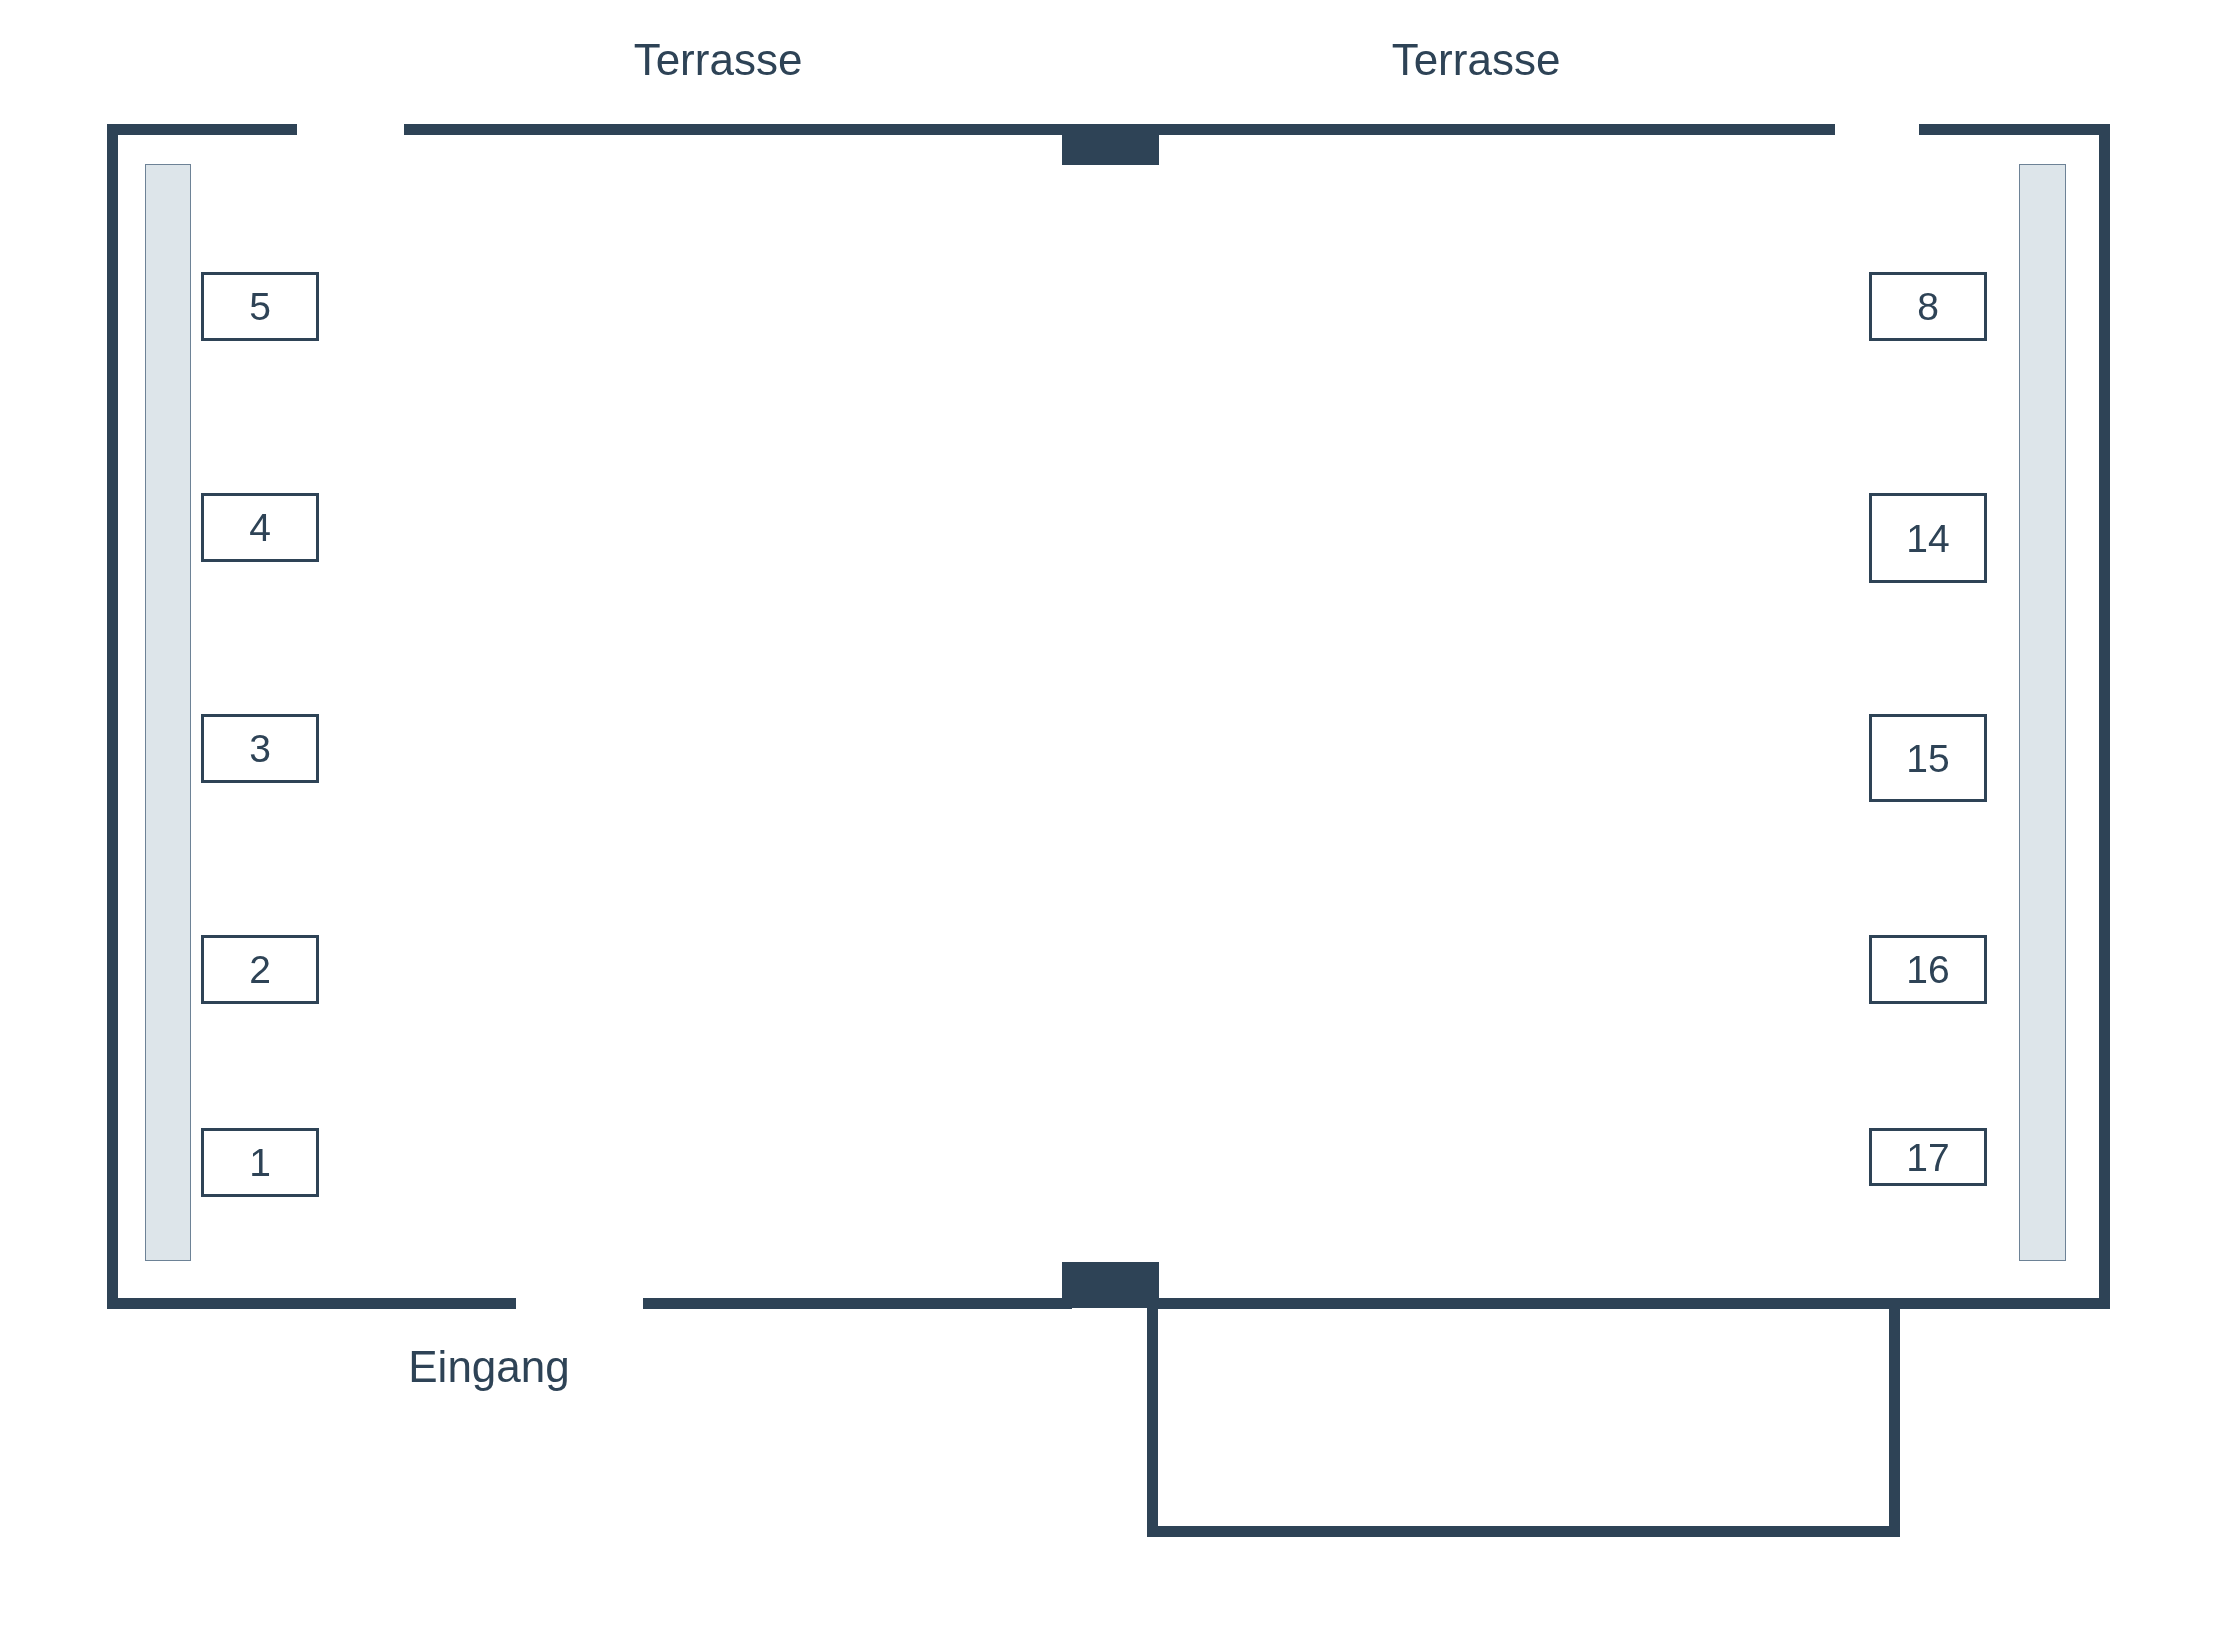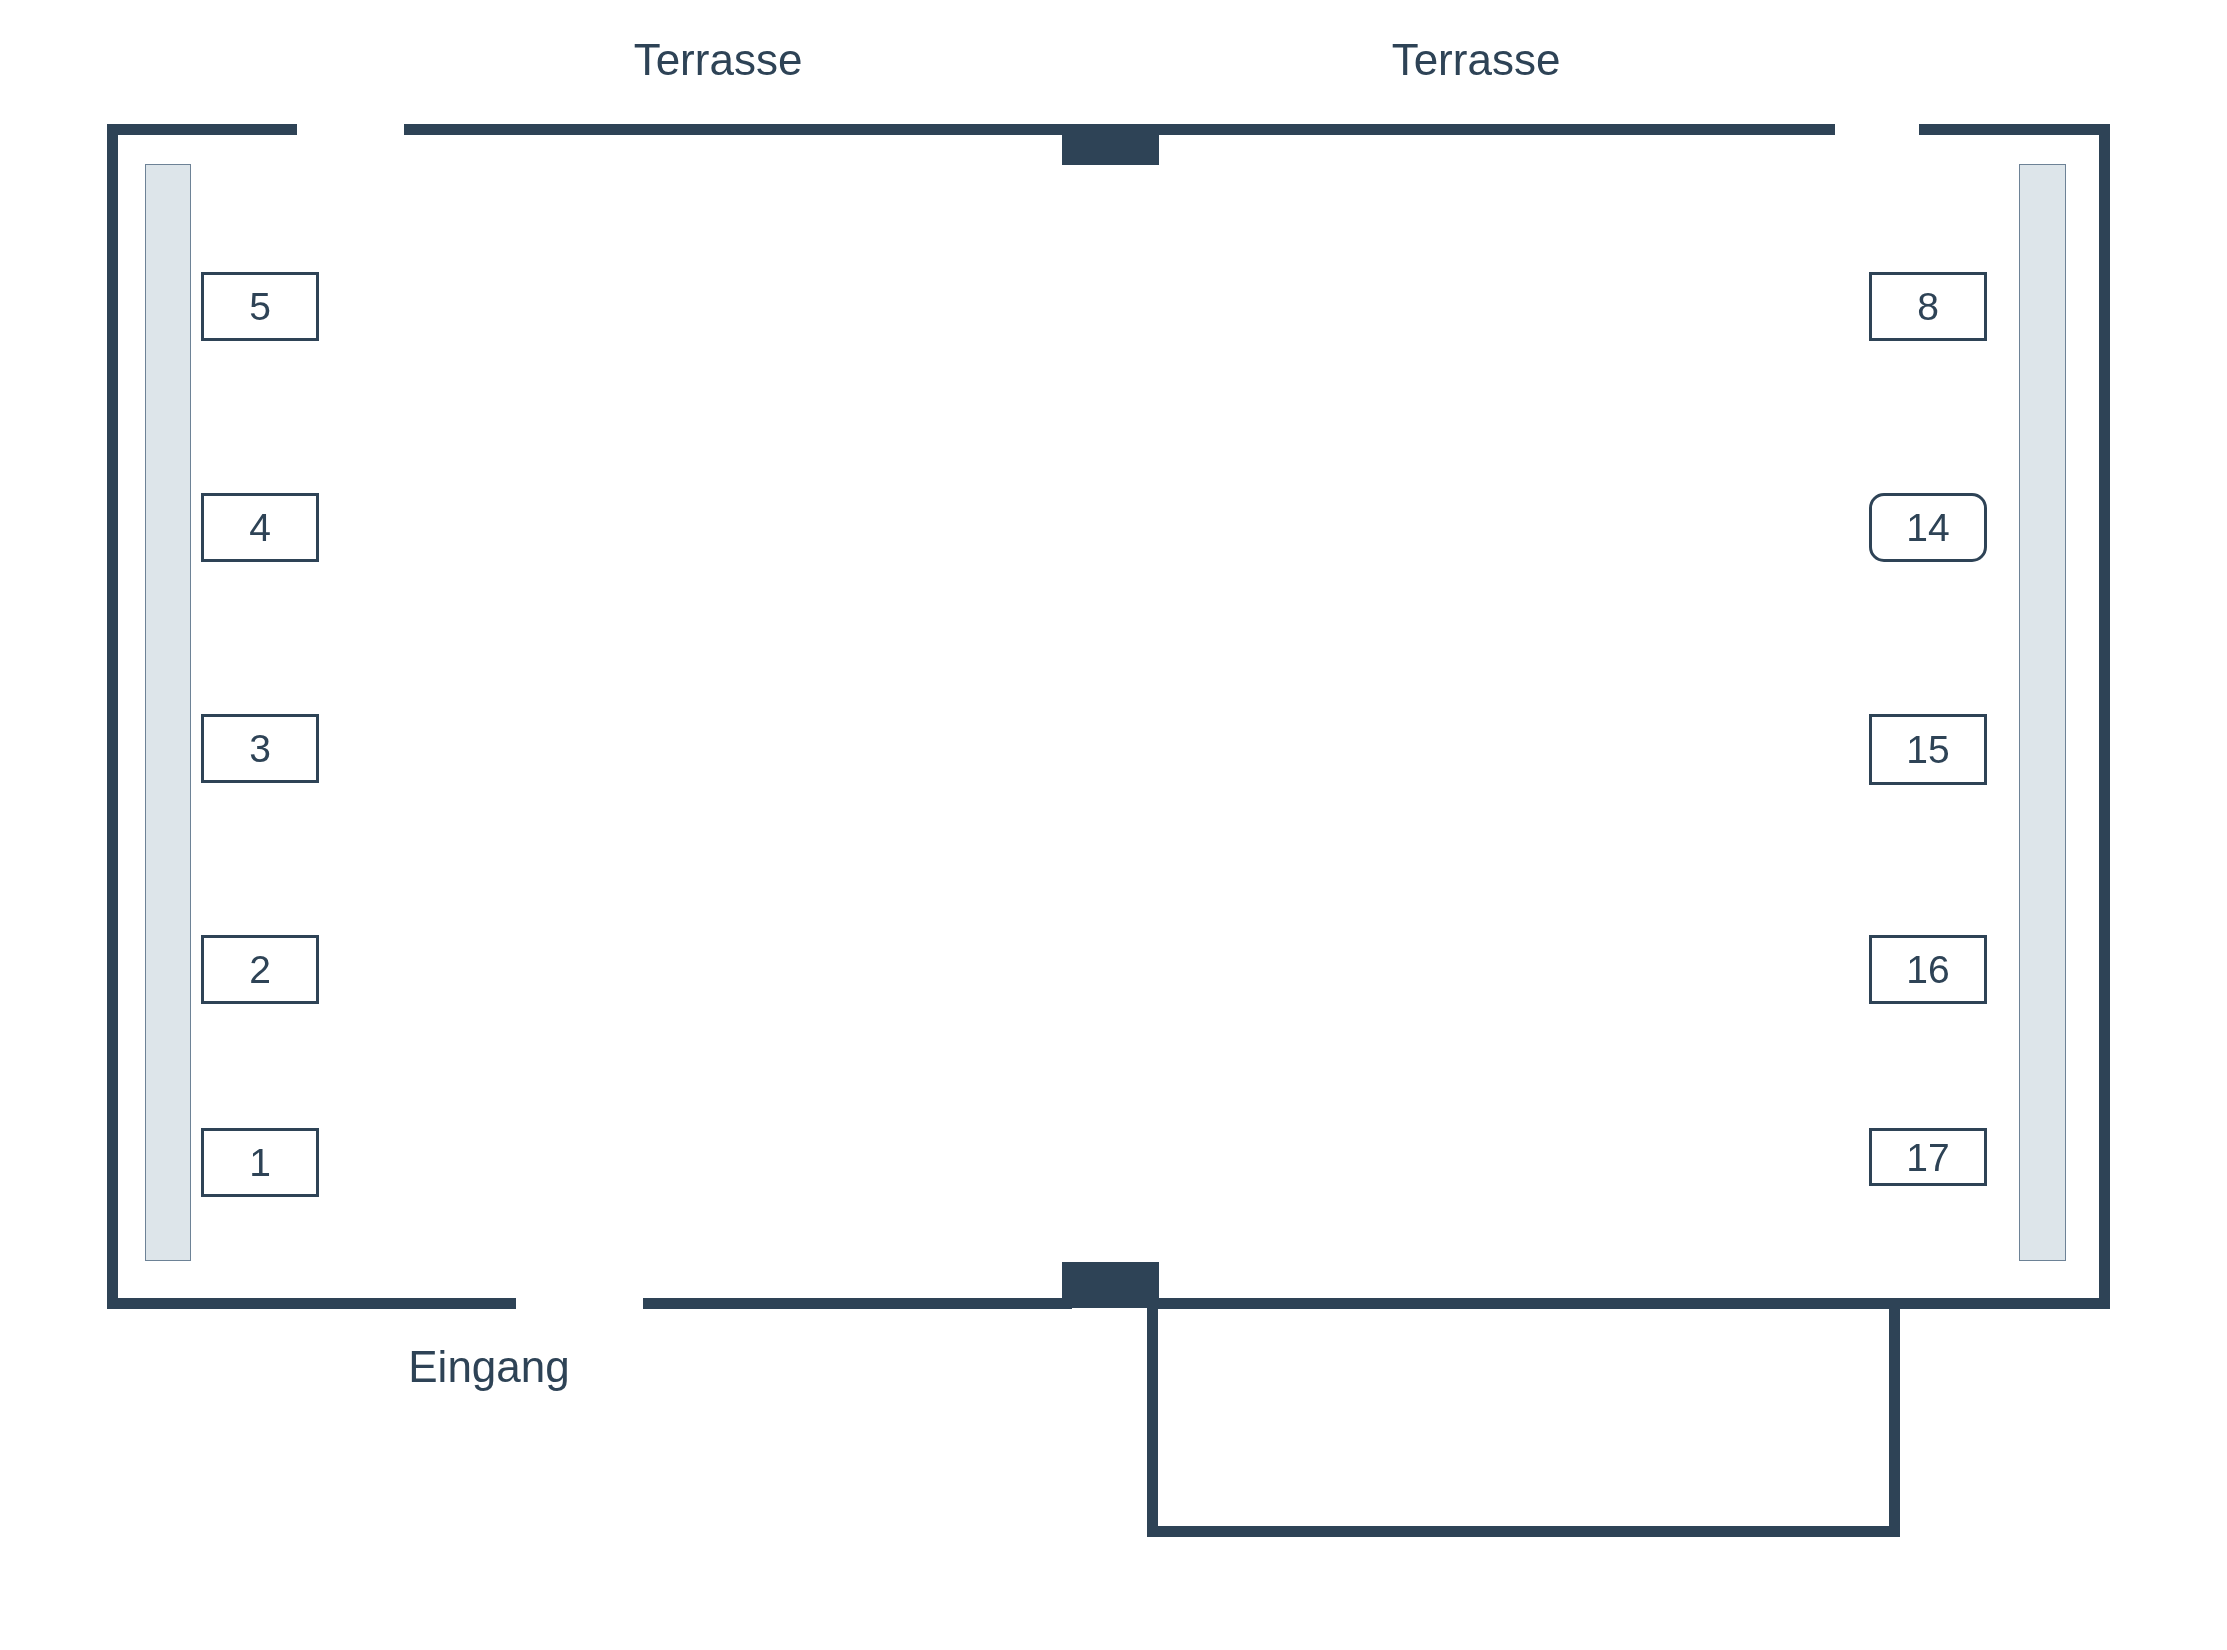--- a/index.html
+++ b/index.html
@@ -105,24 +105,24 @@
   <div class="table-box" style="left:201px; top:935px; width:118px; height:69px;">
       <span>2</span>
     </div>
   <div class="table-box" style="left:201px; top:1128px; width:118px; height:69px;">
       <span>1</span>
     </div>
 
   <div class="table-box" style="left:1869px; top:272px;  width:118px; height:69px;">
       <span>8</span>
     </div>
-  <div class="table-box" style="left:1869px; top:493px;  width:118px; height:69px;border-radius:15px;">
+  <div class="table-box" style="left:1869px; top:493px;  width:118px; height:90px;">
       <span>14</span>
     </div>
-  <div class="table-box" style="left:1869px; top:714px; width:118px; height:71px;">
+  <div class="table-box" style="left:1869px; top:714px; width:118px; height:88px;">
       <span>15</span>
     </div>
   <div class="table-box" style="left:1869px; top:935px; width:118px; height:69px;">
       <span>16</span>
     </div>
   <div class="table-box" style="left:1869px; top:1128px; width:118px; height:58px;">
       <span>17</span>
     </div>
 
   <div class="room-label centered" style="left:718px; top:38px;">Terrasse</div>

